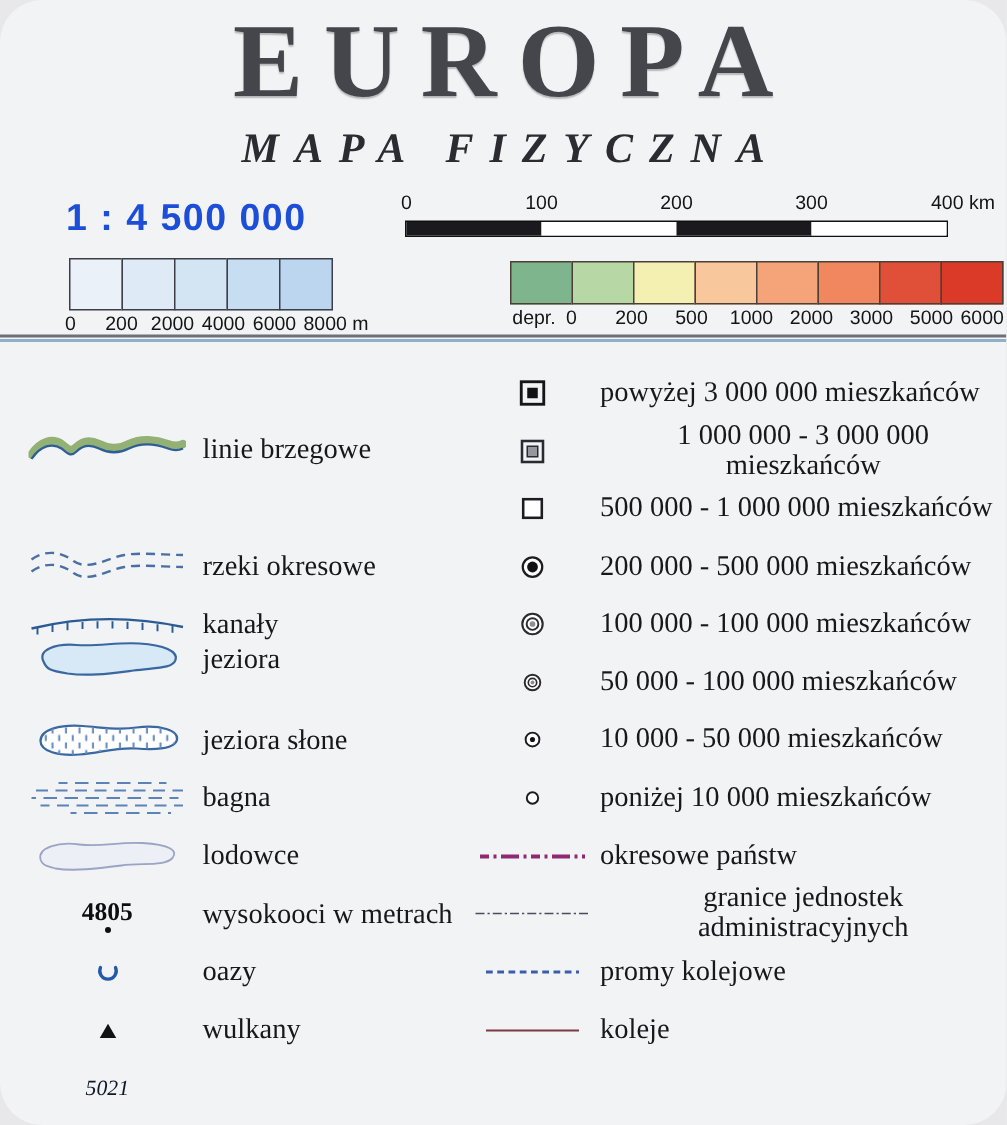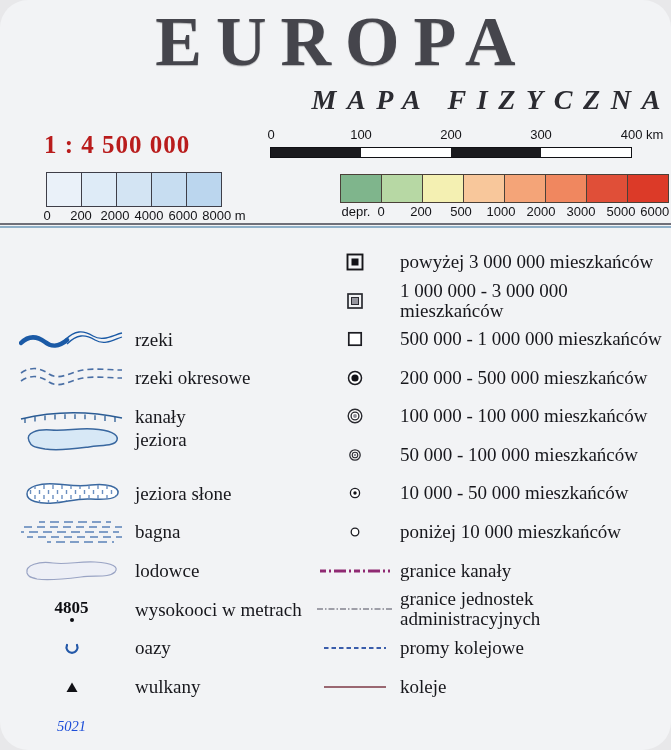--- a/index.html
+++ b/index.html
@@ -8,29 +8,29 @@
     background:#f2f3f5;overflow:hidden;
     font-family:"Liberation Serif", serif;color:#17171c;border-radius:28px;
   }
   
   .map-title{
     position:absolute;top:2px;left:0;width:100%;text-align:center;
     font-size:70px;font-weight:600;letter-spacing:0.20em;text-indent:0.20em;
     color:#45454c;text-shadow:0 1px 1px rgba(0,0,0,0.25);
   }
   .map-subtitle{
-    position:absolute;top:84px;left:0;width:100%;text-align:right;
+    position:absolute;top:84px;left:0;width:100%;text-align:center;
     font-style:italic;font-size:28px;font-weight:600;
     letter-spacing:0.38em;text-indent:0.38em;color:#2b2b31;
   }
   
   .ratio{
     position:absolute;left:44px;top:131px;
-    font-family:Liberation Serif, serif;font-weight:bold;
-    font-size:25px;letter-spacing:1px;color:#b91c1c;text-align:right;
+    font-family:Liberation Sans, sans-serif;font-weight:bold;
+    font-size:25px;letter-spacing:1px;color:#1d4ed8;text-align:right;
   }
   .bar{position:absolute;display:flex;}
   .depth-bar{left:46px;top:172px;}
   .depth-bar .cell{width:34px;height:33px;border:1px solid #3e3e48;margin-left:-1px;}
   .depth-bar .cell:first-child{margin-left:0;}
   .scale-label{
     position:absolute;transform:translateX(-50%);
     font-family:"Liberation Sans", sans-serif;font-size:13px;color:#141418;
     white-space:nowrap;
   }
@@ -40,26 +40,26 @@
   .elev-bar .cell{width:40px;height:27px;border:1px solid #4a4038;margin-left:-1px;}
   .elev-bar .cell:first-child{margin-left:0;}
   .rule1{position:absolute;left:0;top:223px;width:100%;height:2px;background:#6f6f78;}
   .rule2{position:absolute;left:0;top:226px;width:100%;height:2px;background:#8fb0c8;}
   
   .lrow{position:absolute;left:8px;width:330px;height:38px;display:flex;align-items:center;}
   .lsym{width:127px;flex:0 0 127px;display:flex;align-items:center;justify-content:center;}
   .llabel{font-size:19px;line-height:1.05;}
   .rrow{position:absolute;left:310px;width:361px;height:38px;display:flex;align-items:center;}
   .rsym{width:90px;flex:0 0 90px;display:flex;align-items:center;justify-content:center;}
-  .rlabel{font-size:19px;line-height:1.05;}
+  .rlabel{font-size:19px;line-height:1.05;text-align:center;}
   .sett-header{position:absolute;left:400px;top:228px;font-size:19px;}
   .spot-elev{display:flex;flex-direction:column;align-items:center;font-weight:bold;
     font-size:17px;color:#0e0e12;line-height:1;}
   .spot-elev .dot{width:4px;height:4px;border-radius:50%;background:#0e0e12;margin-top:2px;}
-  .spot-depth{font-style:italic;font-size:14.5px;color:#1d4ed8;}
+  .spot-depth{font-style:italic;font-size:14.5px;color:#0f172a;}
 </style>
 </head>
 <body>
 
 <div class="stage">
 
   <div class="map-title">EUROPA</div>
   <div class="map-subtitle">MAPA FIZYCZNA</div>
 
   <div class="ratio">1 : 4 500 000</div>
@@ -106,31 +106,30 @@
   <span class="scale-label" style="left:461px;top:204px">500</span>
   <span class="scale-label" style="left:501px;top:204px">1000</span>
   <span class="scale-label" style="left:541px;top:204px">2000</span>
   <span class="scale-label" style="left:581px;top:204px">3000</span>
   <span class="scale-label" style="left:621px;top:204px">5000</span>
   <span class="scale-label" style="left:662px;top:204px">6000 m</span>
 
   <div class="rule1"></div>
   <div class="rule2"></div>
 
-
-  <div class="lrow" style="top:321px">
-    <div class="lsym">
-      <svg width="105" height="26" viewBox="0 0 105 26">
-        <path d="M2,16 C10,8 18,9 26,15 C32,20 40,20 48,13" fill="none" stroke="#1b5aa6" stroke-width="4.5" stroke-linecap="round"></path>
-        <path d="M46,13 C56,3 64,3 74,9 C84,15 94,8 103,6" fill="none" stroke="#1b5aa6" stroke-width="1.3"></path>
-        <path d="M48,17 C58,7 66,7 76,13 C86,19 96,12 103,10" fill="none" stroke="#1b5aa6" stroke-width="1.3"></path>
-      </svg>
-    </div>
-    <span class="llabel">rzeki</span>
-  </div>
+  <div class="lrow" style="top:281px">
+    <div class="lsym">
+      <svg width="105" height="28" viewBox="0 0 105 28">
+        <path d="M2,17 C8,8 16,6 22,10 C26,13 28,16 32,12 C36,8 41,7 47,10 C53,13 59,14 67,10 C75,6 85,7 93,10 C98,12 101,11 103,10" fill="none" stroke="#93b075" stroke-width="5.5" stroke-linecap="round"></path>
+        <path d="M2,20 C8,11 16,9 22,13 C26,16 28,19 32,15 C36,11 41,10 47,13 C53,16 59,17 67,13 C75,9 85,10 93,13 C98,15 101,14 103,13" fill="none" stroke="#2d5e95" stroke-width="1.5"></path>
+      </svg>
+    </div>
+    <span class="llabel">linie brzegowe</span>
+  </div>
+
 
   <div class="lrow" style="top:359px">
     <div class="lsym">
       <svg width="105" height="28" viewBox="0 0 105 28">
         <path d="M2,9 C12,2 22,4 30,10 C40,17 52,8 64,6 C76,4 90,6 103,6" fill="none" stroke="#4a6fa5" stroke-width="1.6" stroke-dasharray="6 4"></path>
         <path d="M2,17 C12,10 22,12 30,18 C40,25 52,16 64,14 C76,12 90,14 103,14" fill="none" stroke="#4a6fa5" stroke-width="1.6" stroke-dasharray="6 4"></path>
       </svg>
     </div>
     <span class="llabel">rzeki okresowe</span>
   </div>
@@ -319,21 +318,21 @@
     </div>
     <span class="rlabel">poniżej 10 000 mieszkańców</span>
   </div>
 
   <div class="rrow" style="top:552px">
     <div class="rsym">
       <svg width="72" height="8" viewBox="0 0 72 8">
         <line x1="1" y1="4" x2="71" y2="4" stroke-width="2.8" stroke-dasharray="6 3 2 3 12 3 2 3" stroke="#8f2a72"></line>
       </svg>
     </div>
-    <span class="rlabel">granice kanały</span>
+    <span class="rlabel">okresowe państw</span>
   </div>
 
   <div class="rrow" style="top:590px">
     <div class="rsym">
       <svg width="78" height="8" viewBox="0 0 78 8">
         <line x1="1" y1="4" x2="77" y2="4" stroke-width="1.1" stroke-dasharray="6 2 1.5 2" stroke="#4c4c5c"></line>
       </svg>
     </div>
     <span class="rlabel">granice jednostek administracyjnych</span>
   </div>

